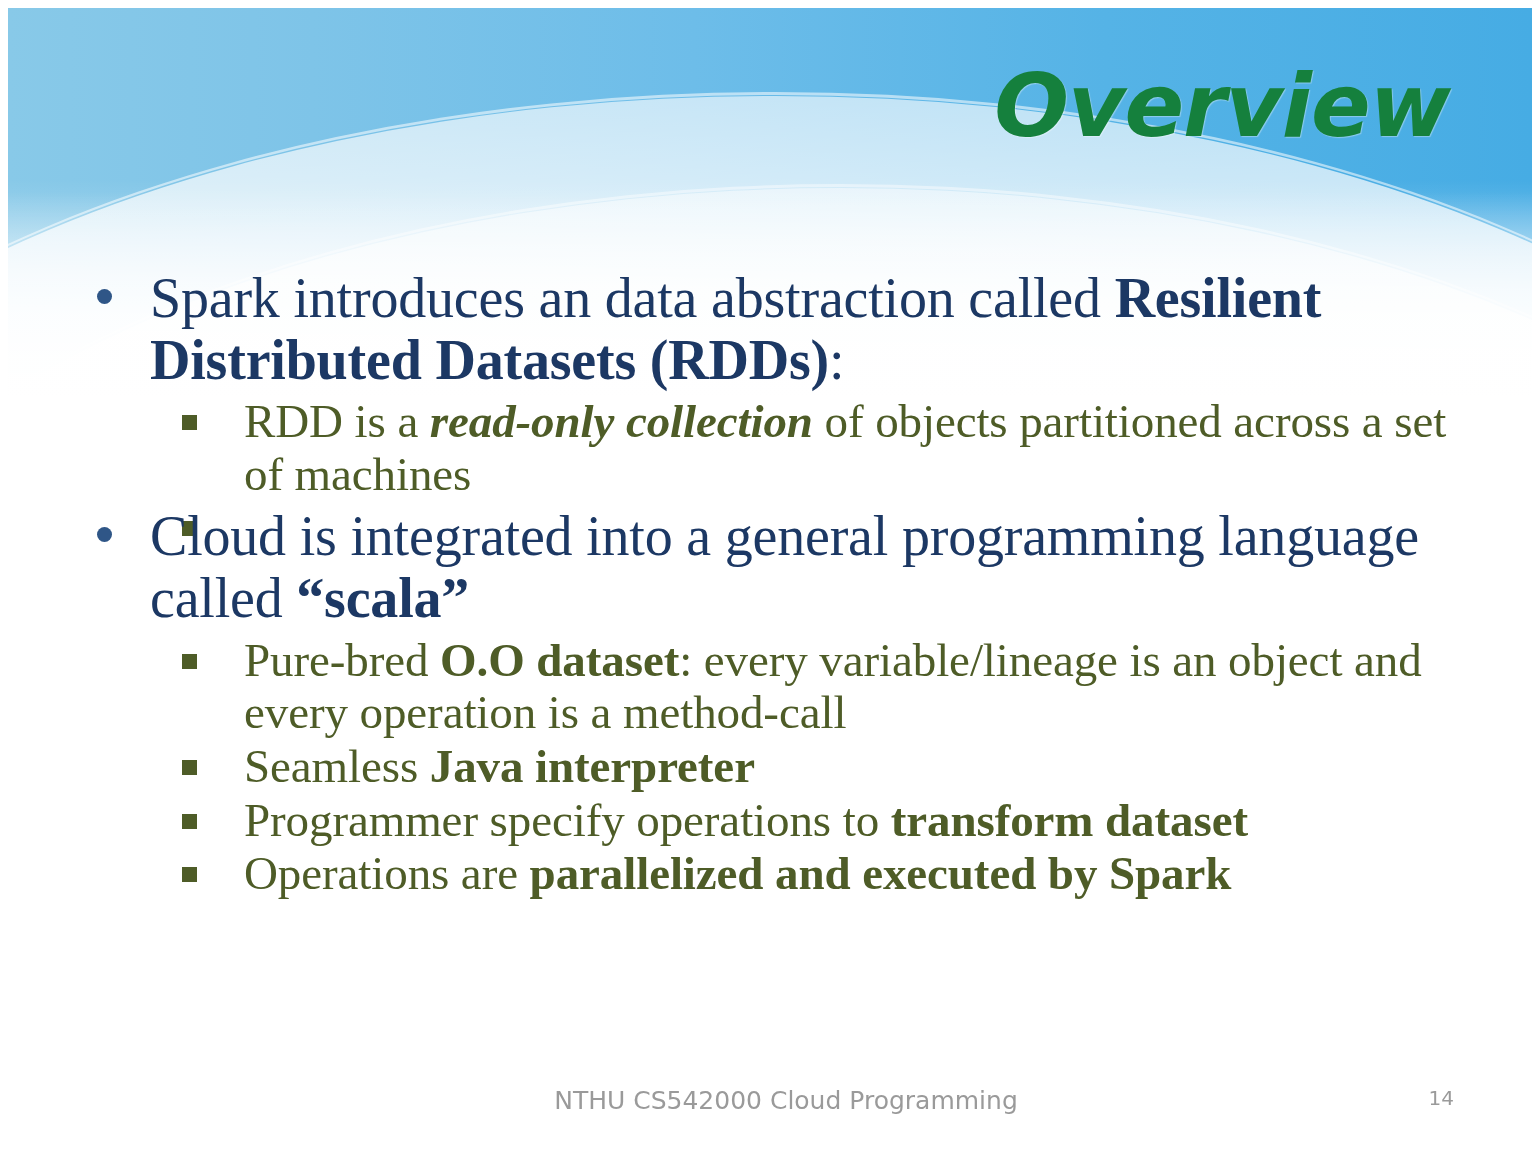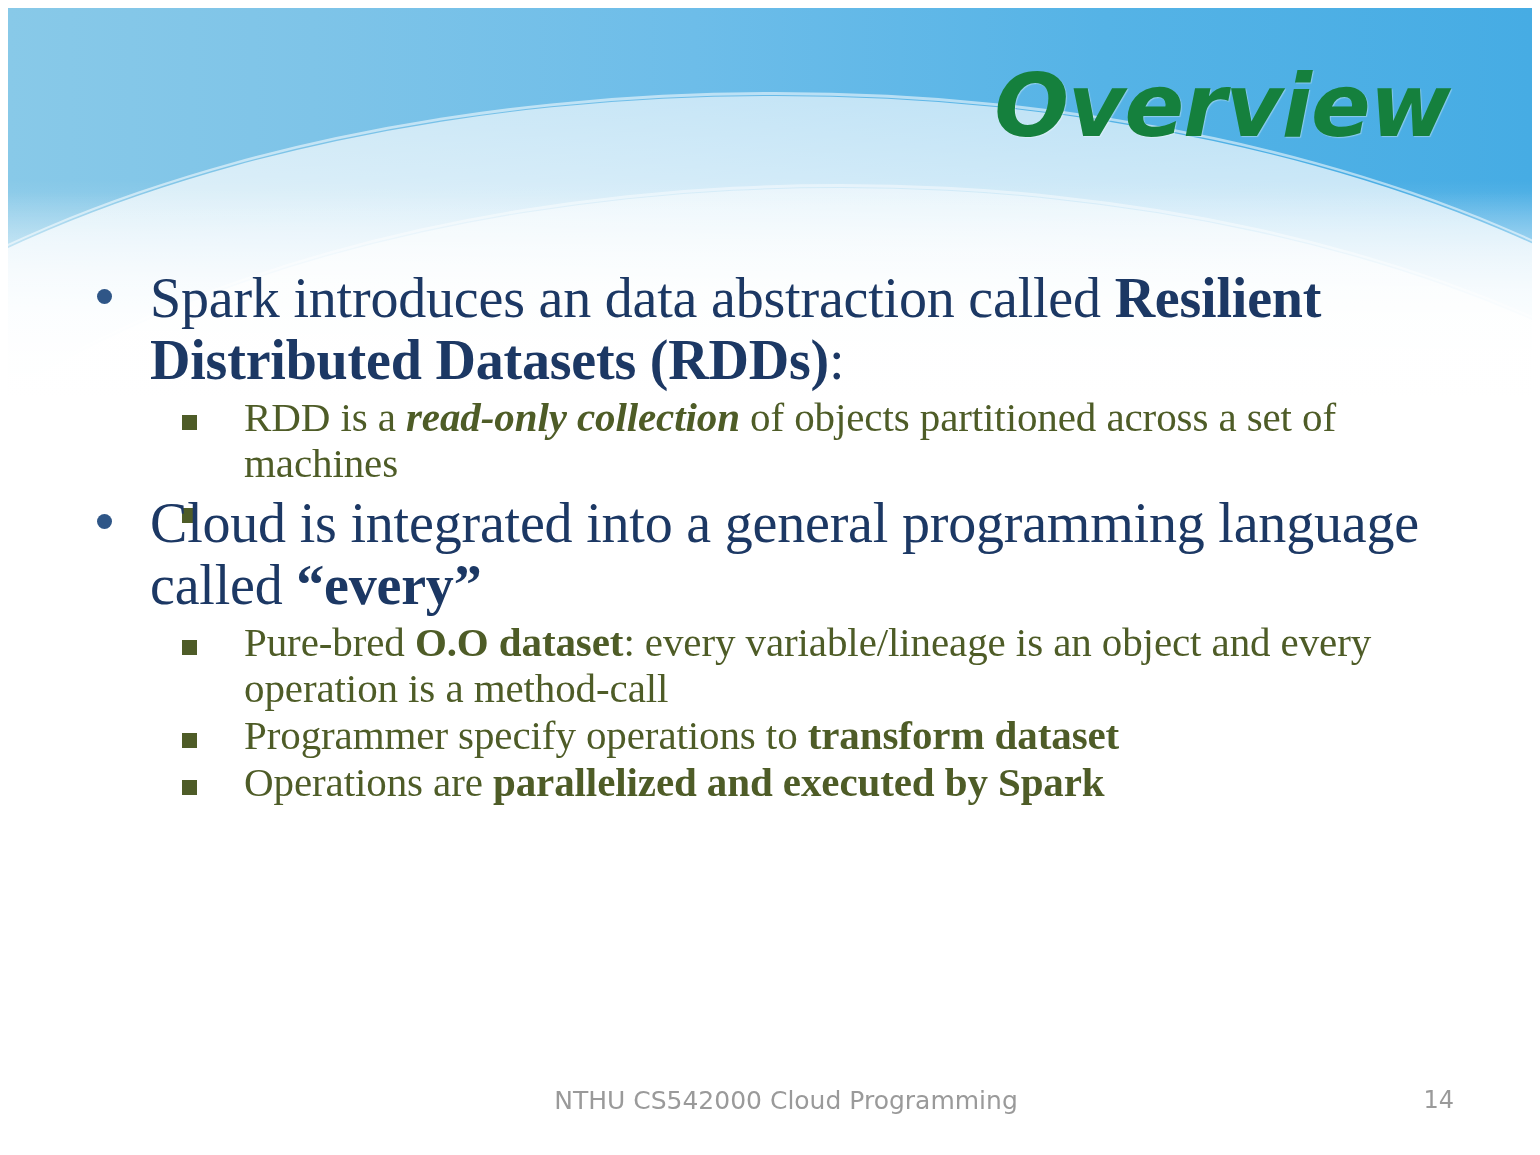--- a/index.html
+++ b/index.html
@@ -153,21 +153,21 @@
     background: #2f5687;
   }
 
   .l2-group {
     margin: 4px 0 6px 0;
   }
   .l2 {
     position: relative;
     padding-left: 166px;
     color: #4e5c27;
-    font-size: 41px;
+    font-size: 47px;
     line-height: 1.12;
     margin-bottom: 1px;
     letter-spacing: -0.1px;
   }
   .l2 .sq {
     position: absolute;
     left: 104px;
     top: 20px;
     width: 15px;
     height: 15px;
@@ -186,21 +186,21 @@
     font-family: "DejaVu Sans", "Liberation Sans", sans-serif;
     font-size: 25px;
     color: #9a9a9a;
     padding-left: 32px;
   }
   .footer-page {
     position: absolute;
     right: 86px;
     top: 1086px;
     font-family: "DejaVu Sans", "Liberation Sans", sans-serif;
-    font-size: 24px;
+    font-size: 20px;
     color: #9a9a9a;
   }
 </style>
 </head>
 <body>
 
 <div class="slide">
 
   <div class="bg">
     <div class="bg-sky"></div>
@@ -212,24 +212,24 @@
   </div>
 
   <div class="slide-title">Overview</div>
 
   <div class="body" id="body-root">
       <div class="l1"><span class="dot"></span><span><span>Spark introduces an data abstraction called </span><b>Resilient Distributed Datasets (RDDs)</b><span>:</span></span></div>
       <div class="l2-group">
         <div class="l2"><span class="sq"></span><span><span>RDD is a </span><span class="bi">read-only collection</span><span> of objects partitioned across a set of machines</span></span></div>
         <div class="l2"><span class="sq"></span></div>
       </div>
-      <div class="l1"><span class="dot"></span><span><span>Cloud is integrated into a general programming language called </span><b>“every”</b></span></div>
+      <div class="l1"><span class="dot"></span><span><span>Cloud is integrated into a general programming language called </span><b>“scala”</b></span></div>
       <div class="l2-group">
         <div class="l2"><span class="sq"></span><span><span>Pure-bred </span><b>O.O dataset</b><span>: every variable/lineage is an object and every operation is a method-call</span></span></div>
-        <div class="l2"><span class="sq"></span></div>
+        <div class="l2"><span class="sq"></span><span><span>Seamless </span><b>Java interpreter</b></span></div>
         <div class="l2"><span class="sq"></span><span><span>Programmer specify operations to </span><b>transform dataset</b></span></div>
         <div class="l2"><span class="sq"></span><span><span>Operations are </span><b>parallelized and executed by Spark</b></span></div>
       </div>
     </div>
 
   <div class="footer-text">NTHU CS542000 Cloud Programming</div>
   <div class="footer-page">14</div>
 
   <div class="page-frame"></div>
 </div>

